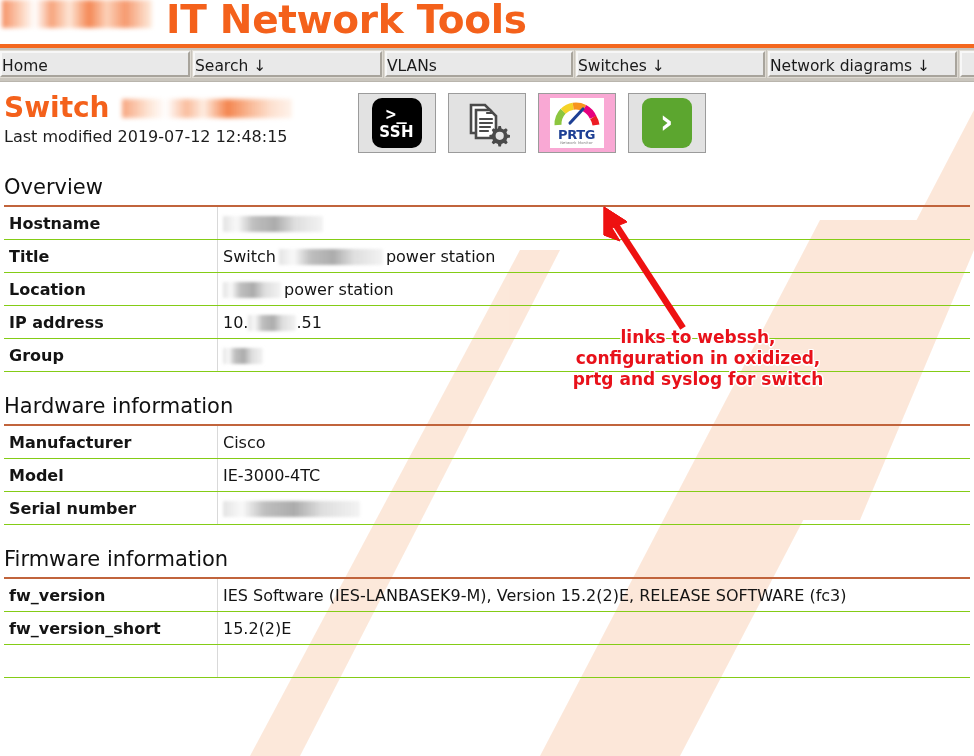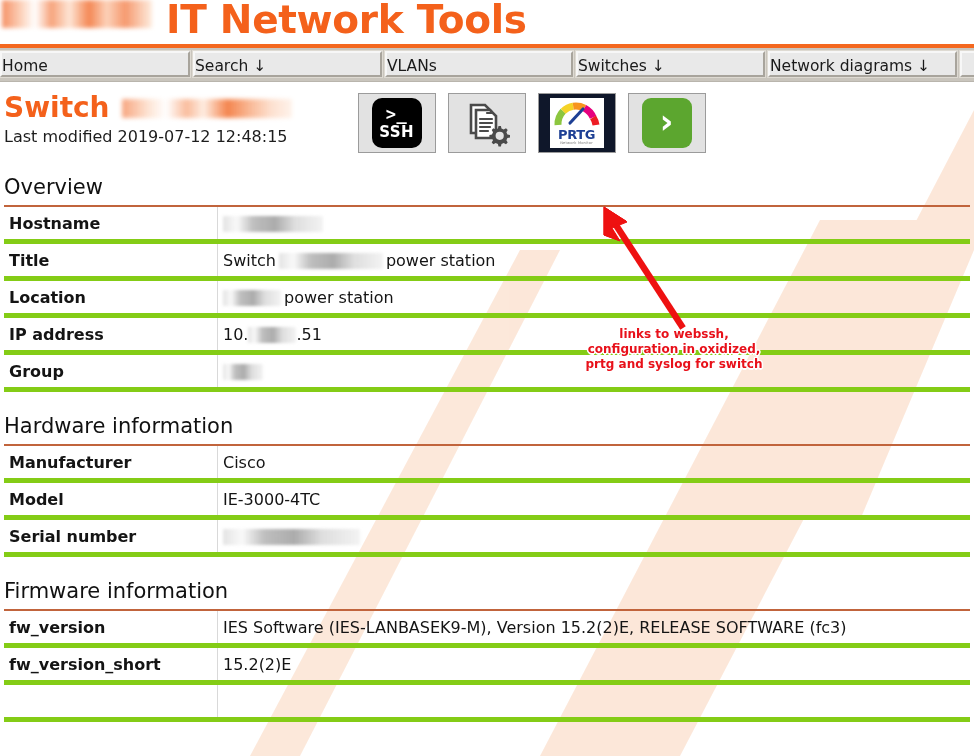--- a/index.html
+++ b/index.html
@@ -163,21 +163,21 @@
     width: 78px;
     height: 60px;
     background: #e2e2e2;
     border: 1px solid #9b9b9b;
     display: flex;
     align-items: center;
     justify-content: center;
     cursor: pointer;
     box-sizing: border-box;
   }
-  .icon-btn.white-bg { background: #0f172a; }
+  .icon-btn.white-bg { background: #f9a8d4; }
 
   
   .ssh-icon {
     width: 50px; height: 50px;
     background: #000;
     border-radius: 10px;
     display: flex;
     flex-direction: column;
     align-items: center;
     justify-content: center;
@@ -256,21 +256,21 @@
     width: 966px;
   }
 
   table.info {
     border-collapse: collapse;
     width: 966px;
     margin: 0;
     table-layout: fixed;
   }
   table.info td {
-    border-bottom: 5px solid #84cc16;
+    border-bottom: 1px solid #84cc16;
     padding: 5px 6px 5px 5px;
     font-size: 16px;
     vertical-align: middle;
     height: 22px;
     background: transparent;
     margin-top: 16px;
   }
   table.info td.key {
     width: 202px;
     font-weight: bold;
@@ -301,26 +301,26 @@
   .r-host { width: 100px; }
   .r-title { width: 104px; margin: 0 3px; }
   .r-loc { width: 58px; margin-right: 3px; }
   .r-ip { width: 48px; filter: blur(1.6px); }
   .r-group { width: 40px; }
   .r-serial { width: 137px; }
 
   
   .annotation {
     position: absolute;
-    left: 548px;
+    left: 572px;
     top: 327px;
     width: 252px;
     text-align: center;
     font-family: "DejaVu Sans", "Liberation Sans", sans-serif;
-    font-size: 12px;
+    font-size: 17px;
     font-weight: bold;
     color: #e8111a;
     line-height: 1.24;
     z-index: 5;
     text-shadow:
       -1.5px 0 #fff, 1.5px 0 #fff, 0 -1.5px #fff, 0 1.5px #fff,
       -1px -1px #fff, 1px -1px #fff, -1px 1px #fff, 1px 1px #fff;
     pointer-events: none;
   }
   #arrow-svg {

